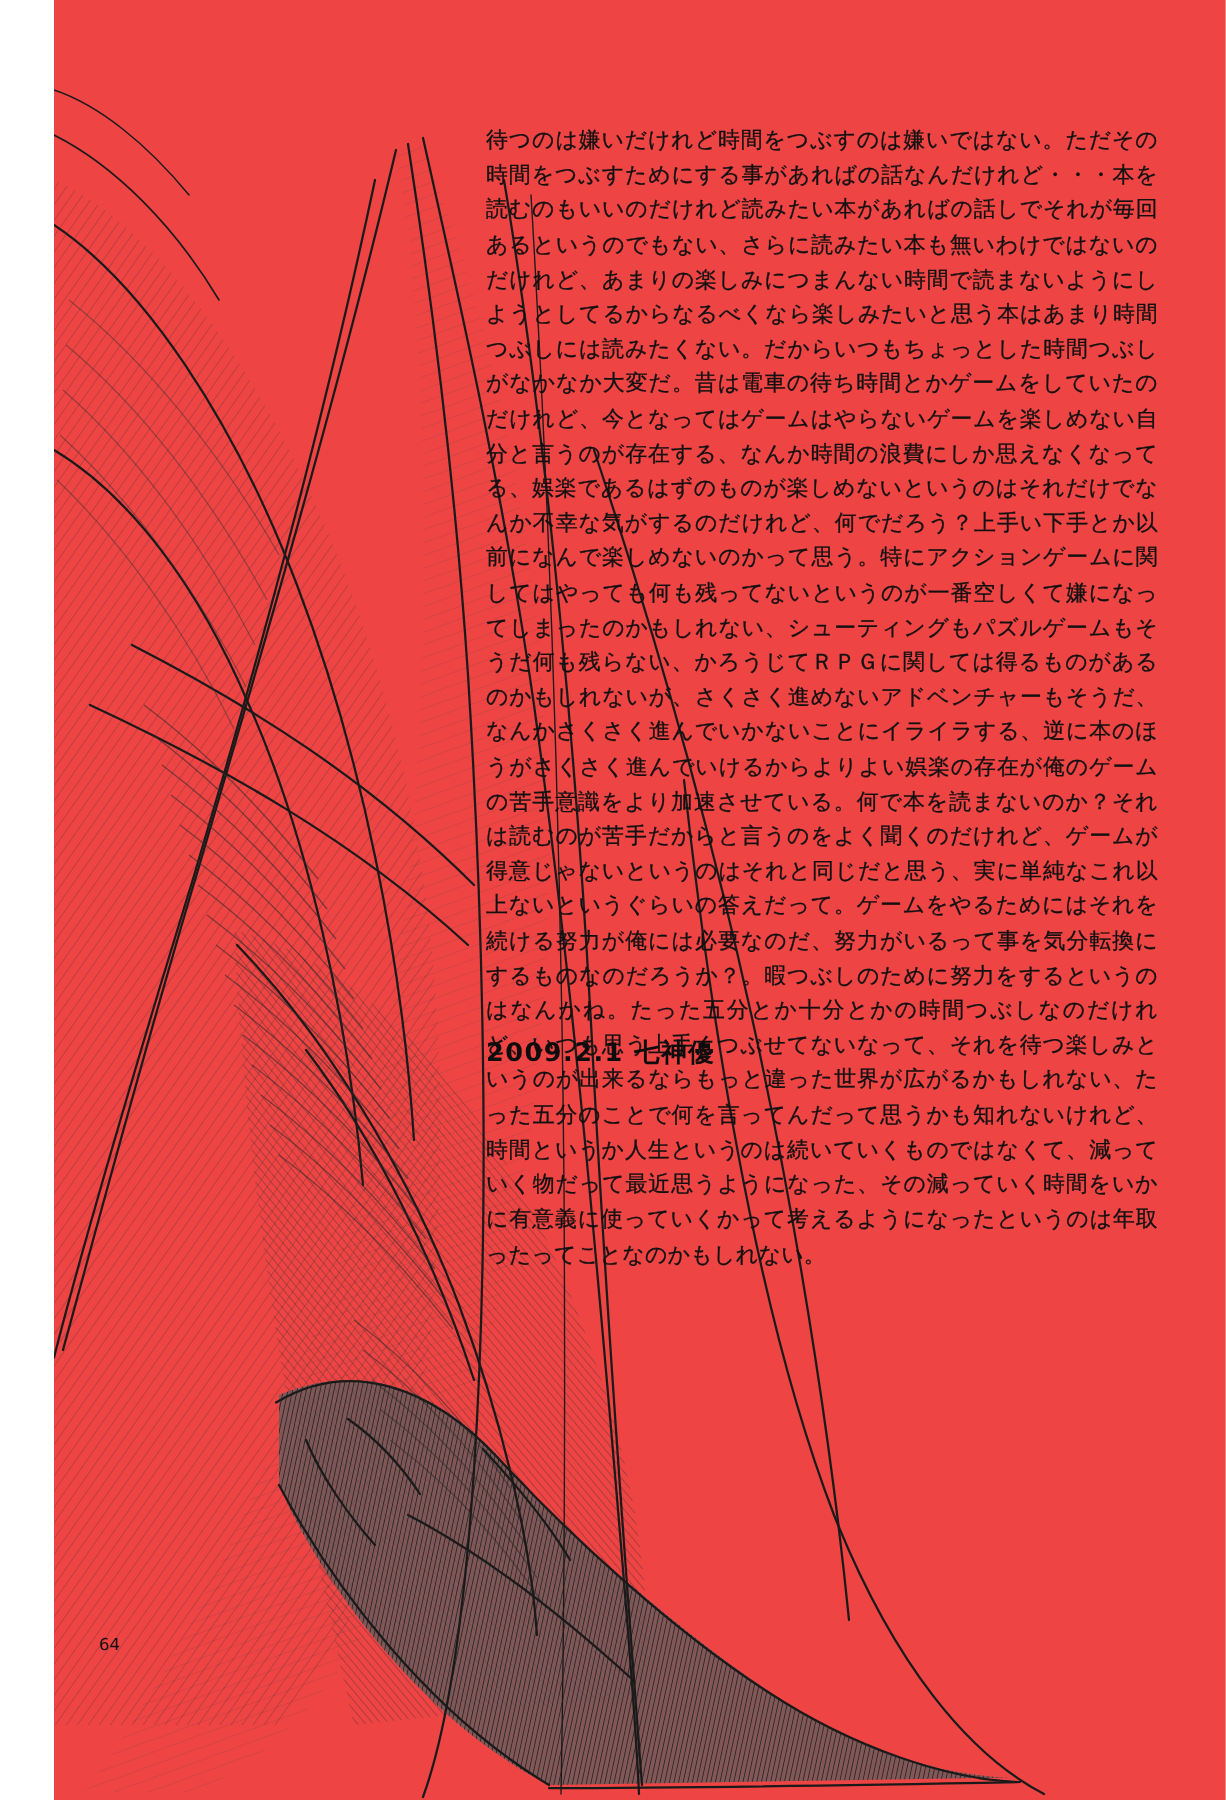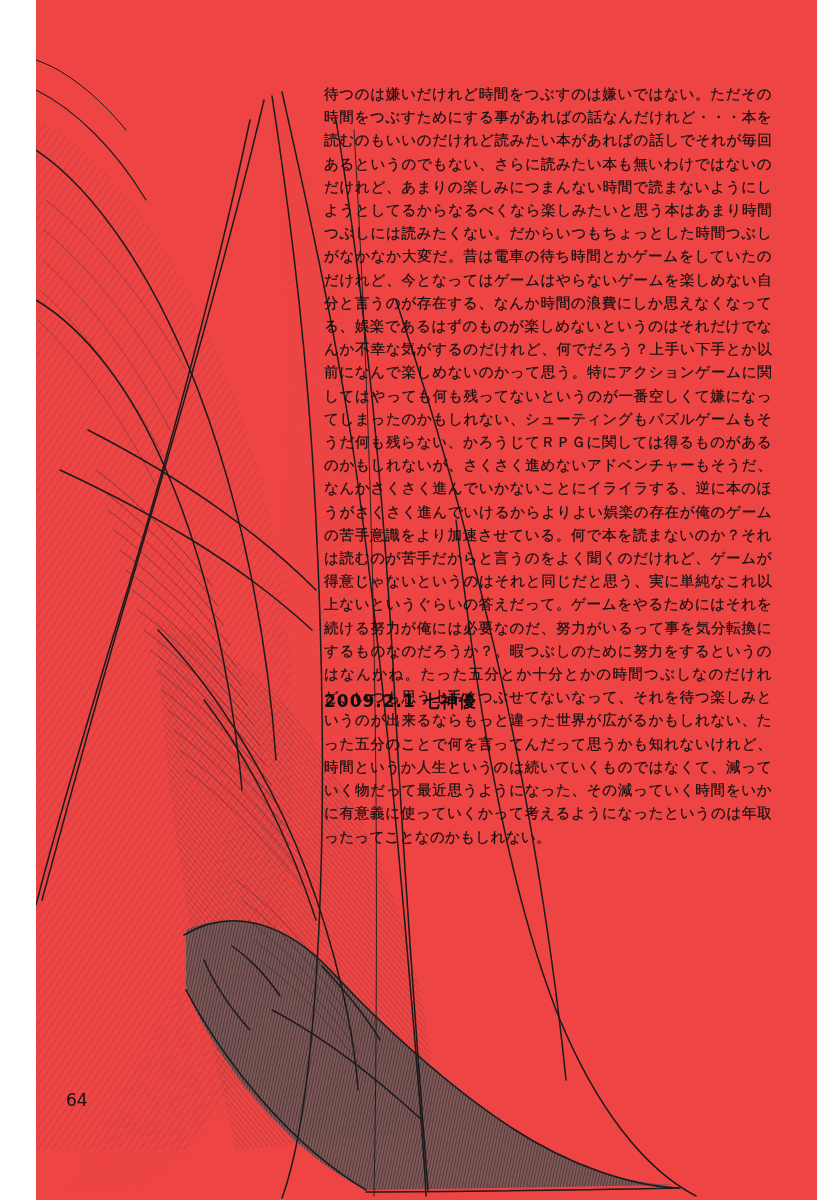--- a/index.html
+++ b/index.html
@@ -53,21 +53,21 @@
     font-size: 17px;
     font-weight: 700;
     color: #0d0d0d;
     letter-spacing: 1px;
   }
   #folio {
     position: absolute;
     left: 30px;
     top: 1090px;
     font-family: "DejaVu Sans", sans-serif;
-    font-size: 17px;
+    font-size: 11px;
     color: #111111;
   }
 </style>
 </head>
 <body>
 
 <div id="page">
 
   <svg id="artwork" viewBox="0 0 817 1200" xmlns="http://www.w3.org/2000/svg">
     <defs>

